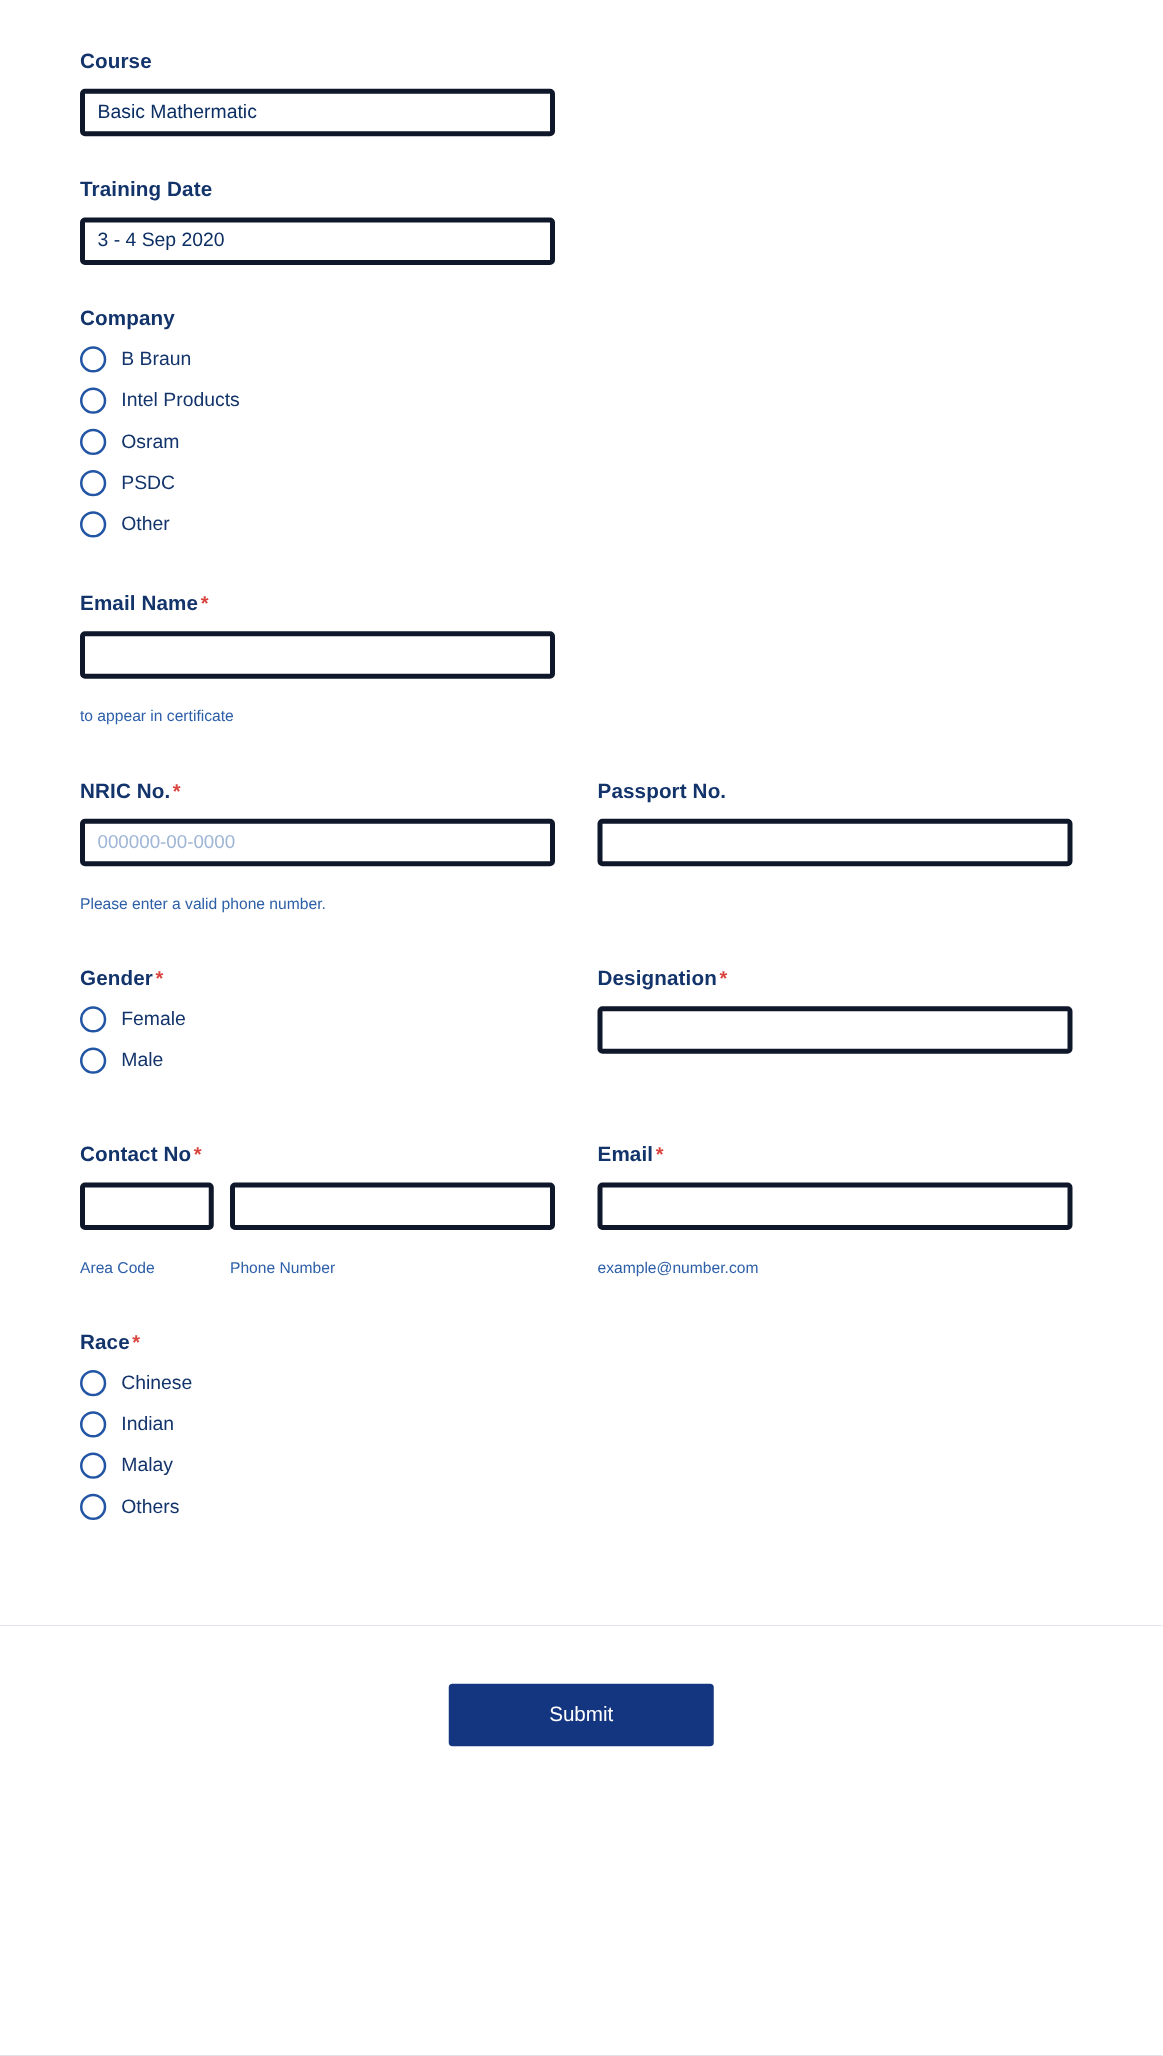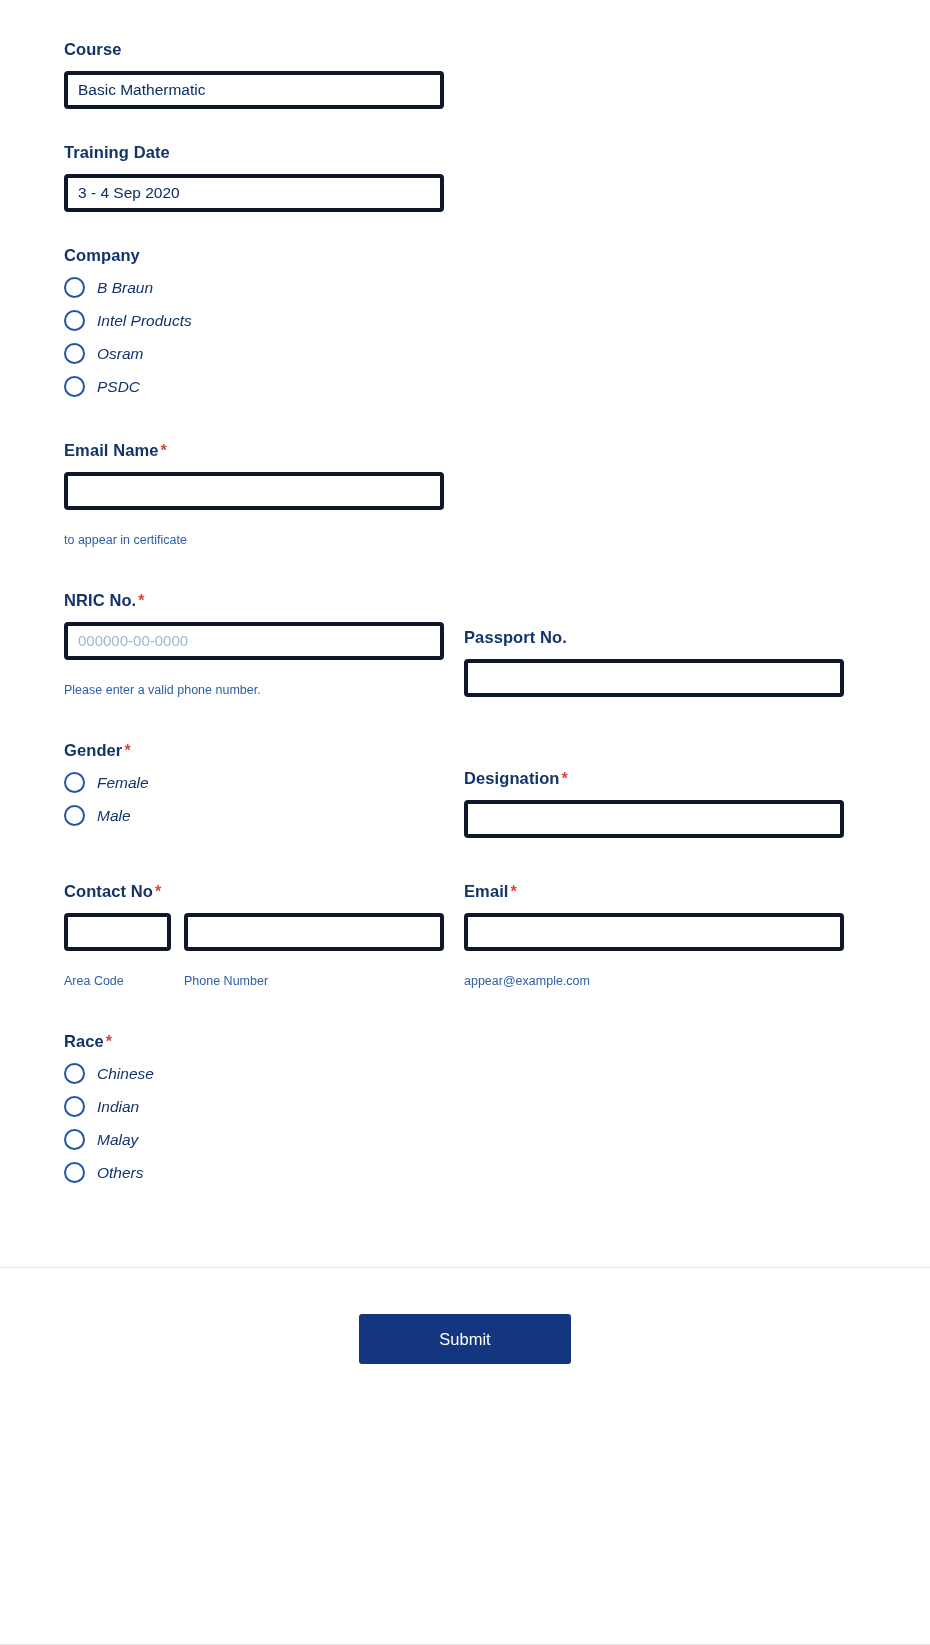--- a/index.html
+++ b/index.html
@@ -61,39 +61,37 @@
   .hint {
     color: #2d5fa8;
     font-size: 12.5px;
     margin-top: 23px;
     display: block;
   }
   .radio-row {
     display: flex;
     align-items: center;
     margin-bottom: 12px;
-    font-style: italic;
   }
   .radio {
     width: 21px;
     height: 21px;
     border: 2px solid #2255a4;
     border-radius: 50%;
     background: #ffffff;
     margin-right: 12px;
     flex: none;
   }
   .radio-label {
     color: #13346b;
     font-size: 15.5px;
   }
   .cols {
     display: flex;
-    gap: 20px;
-    align-items: flex-end;
+    gap: 34px;
   }
   .col {
     width: 380px;
     flex: none;
   }
   .contact-inputs {
     display: flex;
     gap: 13px;
   }
   .area-code {
@@ -165,20 +163,24 @@
         <span class="radio-label">Intel Products</span>
       </div>
       <div class="radio-row">
         <span class="radio"></span>
         <span class="radio-label">Osram</span>
       </div>
       <div class="radio-row">
         <span class="radio"></span>
         <span class="radio-label">PSDC</span>
       </div>
+      <div class="radio-row">
+        <span class="radio"></span>
+        <span class="radio-label">Other</span>
+      </div>
     </div>
 
     <div class="spacer-lg"></div>
 
     <div class="field-block">
       <label class="label">
         <span>Email Name</span><span class="req">*</span>
       </label>
       <input class="text-input" type="text" value="" style="">
       <span class="hint">to appear in certificate</span>
@@ -238,21 +240,21 @@
         <div class="sub-hints">
           <span class="hint h1">Area Code</span>
           <span class="hint h2">Phone Number</span>
         </div>
       </div>
       <div class="col">
         <label class="label">
           <span>Email</span><span class="req">*</span>
         </label>
         <input class="text-input" type="text" value="" style="">
-        <span class="hint">appear@example.com</span>
+        <span class="hint">example@number.com</span>
       </div>
     </div>
 
     <div class="spacer-lg"></div>
 
     <div class="field-block">
       <label class="label">
         <span>Race</span><span class="req">*</span>
       </label>
       <div class="radio-row">

